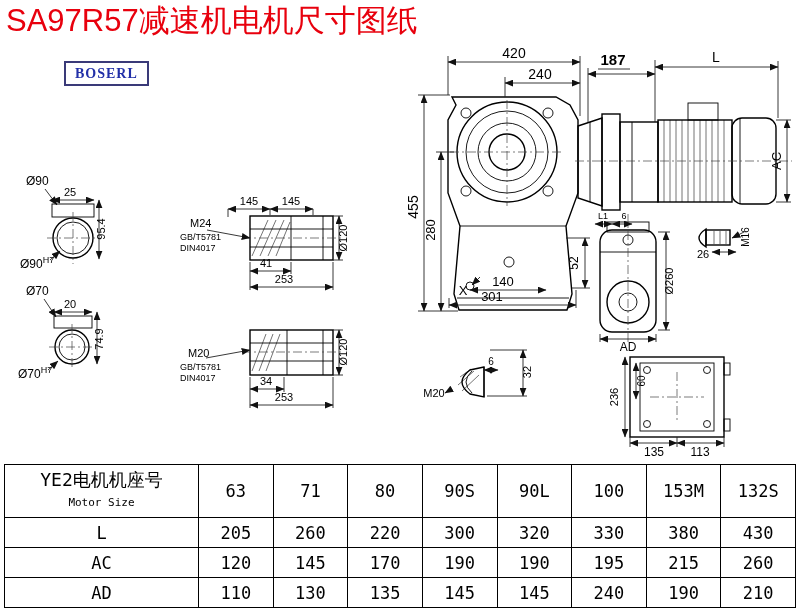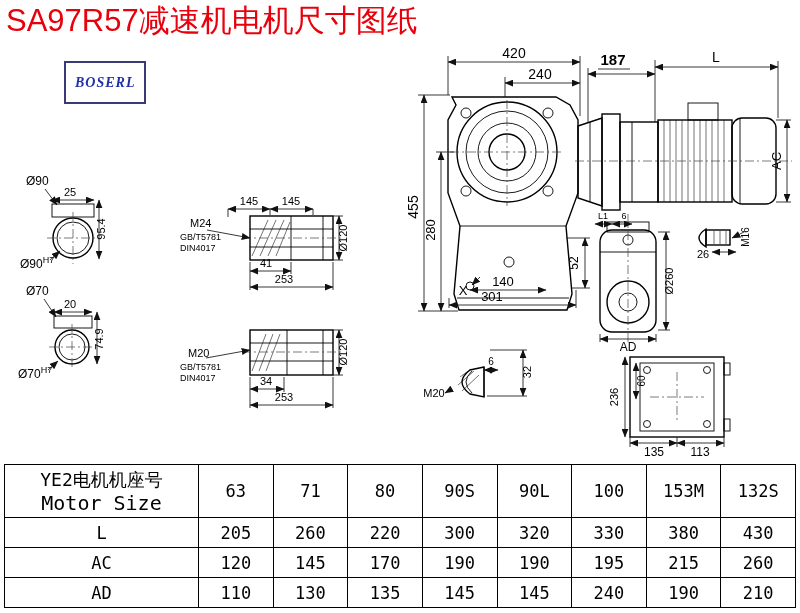--- a/index.html
+++ b/index.html
@@ -1,34 +1,34 @@
 <!DOCTYPE html>
 <html><head>
 <meta charset="utf-8">
 <style>
   html,body{margin:0;padding:0;background:#fff;}
   body{width:800px;height:613px;position:relative;overflow:hidden;font-family:"Liberation Sans",sans-serif;}
   .title{position:absolute;left:6px;top:0;font-size:31px;font-weight:normal;color:#e8000d;white-space:nowrap;z-index:5;font-family:"Liberation Sans",sans-serif;}
-  .logo{position:absolute;left:64px;top:61px;border:2px solid #3a3a78;padding:9px 9px;height:21px;line-height:21px;color:#2230a8;font-weight:bold;font-size:14px;letter-spacing:1px;font-family:"Liberation Serif",serif;z-index:5;background:#fff;font-style:italic;}
+  .logo{position:absolute;left:64px;top:61px;border:2px solid #3a3a78;padding:0 9px;height:21px;line-height:21px;color:#2230a8;font-weight:bold;font-size:14px;letter-spacing:1px;font-family:"Liberation Serif",serif;z-index:5;background:#fff;}
   svg.drawing{position:absolute;left:0;top:0;z-index:1;}
   svg text{fill:#000;font-family:"Liberation Sans",sans-serif;}
   .t{text-anchor:middle;}
   .ts{text-anchor:start;}
   .o{stroke:#000;stroke-width:1.4;fill:none;}
   .o2{stroke:#000;stroke-width:0.9;fill:none;}
   .th{stroke:#000;stroke-width:0.55;fill:none;}
   .d{stroke:#222;stroke-width:0.9;fill:none;}
   .cl{stroke:#444;stroke-width:0.7;stroke-dasharray:9 3 2 3;fill:none;}
   .dimtable{position:absolute;left:4px;top:464px;width:792px;border-collapse:collapse;z-index:6;background:#a3a3a3;table-layout:fixed;font-family:"DejaVu Sans Mono","Liberation Sans",sans-serif;color:#000;}
   .dimtable th,.dimtable td{border:1.6px solid #000;text-align:center;vertical-align:middle;font-weight:normal;font-size:17px;padding:0;background:#fff;}
   .dimtable col.c0{width:194px;}
   .dimtable tr.hdr{height:53px;}
   .dimtable tr.datarow{height:30px;}
   .hcn{font-size:18px;line-height:24px;}
-  .hen{font-size:20px;line-height:22px;}
+  .hen{font-size:11px;line-height:22px;}
 </style>
 </head>
 <body>
 
 <div class="title">SA97R57减速机电机尺寸图纸</div>
 <div class="logo">BOSERL</div>
 
 <svg class="drawing" width="800" height="613" viewBox="0 0 800 613" xmlns="http://www.w3.org/2000/svg">
   <defs>
     <marker id="ar" viewBox="0 0 10 8" markerWidth="9" markerHeight="7" refX="9.5" refY="4" orient="auto-start-reverse" markerUnits="userSpaceOnUse">

